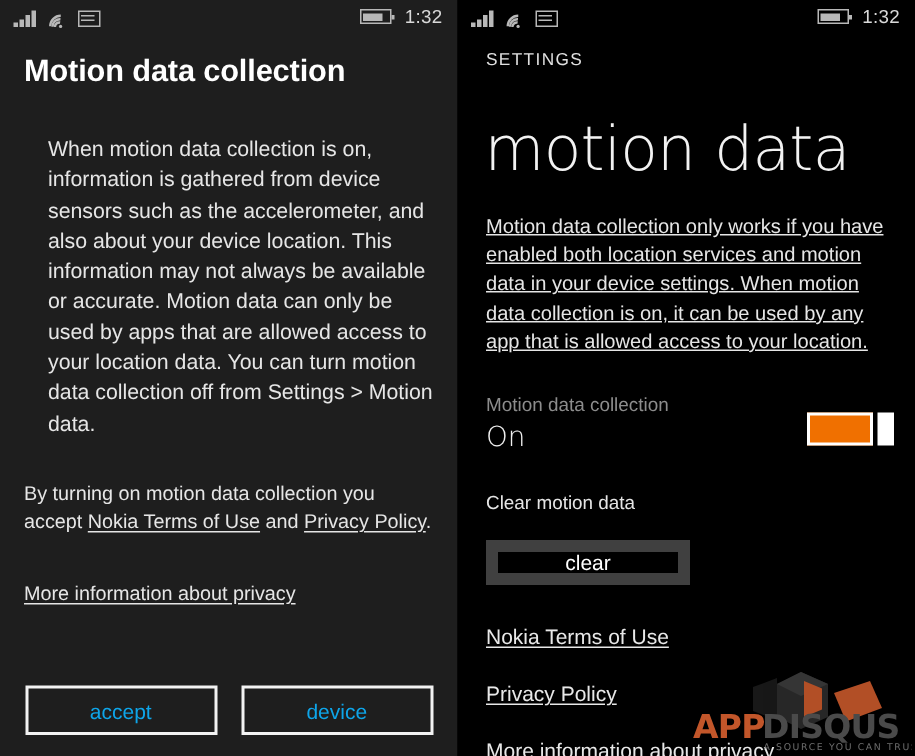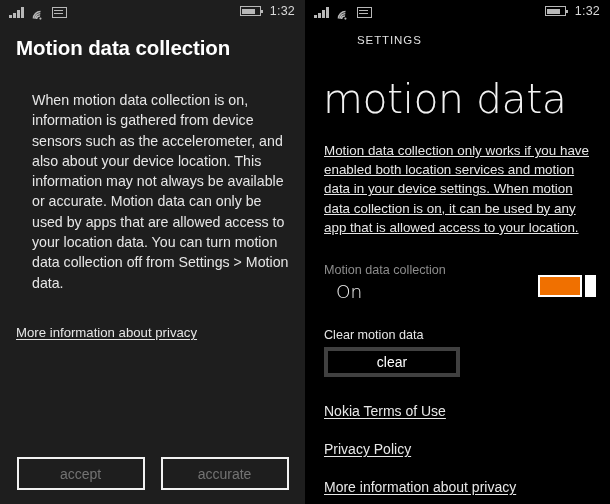--- a/index.html
+++ b/index.html
@@ -140,36 +140,35 @@
     bottom: 14px;
     display: flex;
     justify-content: center;
     gap: 16px;
   }
   .flat-btn {
     width: 128px;
     height: 33px;
     border: 2px solid #f2f2f2;
     background: transparent;
-    color: #737373;
+    color: #0ea5e9;
     font-size: 14px;
     font-family: "Liberation Sans", sans-serif;
     display: flex;
     align-items: center;
     justify-content: center;
     cursor: pointer;
   }
 
   
   .right .app-name {
     font-size: 11.5px;
     letter-spacing: 0.9px;
     color: #e0e0e0;
     padding: 12px 0 0 19px;
-    margin-left: 33px;
   }
   .right .big-title {
     font-size: 41px;
     font-weight: 300;
     color: #f2f2f2;
     padding: 4px 0 0 18px;
     letter-spacing: -0.5px;
     line-height: 50px;
     font-family: "DejaVu Sans", sans-serif;
     margin-top: 24px;
@@ -189,21 +188,20 @@
   .setting-label {
     font-size: 12.6px;
     color: #8c8c8c;
   }
   .setting-value {
     font-size: 18.5px;
     font-weight: 300;
     color: #f0f0f0;
     margin-top: 4px;
     font-family: "DejaVu Sans", sans-serif;
-    margin-left: 12px;
   }
 
   .toggle {
     position: absolute;
     right: 14px;
     top: 38px;
     display: flex;
     align-items: center;
     cursor: pointer;
   }
@@ -217,24 +215,24 @@
   .toggle .thumb {
     width: 11px;
     height: 22px;
     background: #ffffff;
     margin-left: 3px;
   }
 
   .clear-block { padding: 26px 19px 0 19px; }
   .clear-label { font-size: 12.6px; color: #e5e5e5; }
   .clear-btn {
-    margin-top: 5px;
+    margin-top: 18px;
     width: 136px;
     height: 30px;
-    border: 4px solid #404040;
+    border: 8px solid #404040;
     background: transparent;
     color: #ffffff;
     font-size: 14px;
     font-family: "Liberation Sans", sans-serif;
     display: flex;
     align-items: center;
     justify-content: center;
     cursor: pointer;
   }
 
@@ -293,28 +291,31 @@
           <span class="fill"></span>
         </span>
         <span class="clock">1:32</span>
       </div>
     </div>
 
     <div class="page-title">Motion data collection</div>
 
     <div class="body-copy">When motion data collection is on, information is gathered from device sensors such as the accelerometer, and also about your device location. This information may not always be available or accurate. Motion data can only be used by apps that are allowed access to your location data. You can turn motion data collection off from Settings &gt; Motion data.</div>
 
+    <div class="consent">
+      <span>By turning on motion data collection you accept </span><span class="link">Nokia Terms of Use</span><span> and </span><span class="link">Privacy Policy</span><span>.</span>
+    </div>
 
     <div class="more-link-wrap">
       <span class="link" style="font-size:13.2px;">More information about privacy</span>
     </div>
 
     <div class="button-row">
       <button class="flat-btn">accept</button>
-      <button class="flat-btn">accurate</button>
+      <button class="flat-btn">device</button>
     </div>
 
   </div>
 
   <div class="phone right">
 
     <div class="statusbar">
       <div class="status-left">
         <span class="signal">
           <i></i>
@@ -360,15 +361,33 @@
       <div class="clear-label">Clear motion data</div>
       <button class="clear-btn">clear</button>
     </div>
 
     <div class="links-block">
       <span class="link-item">Nokia Terms of Use</span>
       <span class="link-item">Privacy Policy</span>
       <span class="link-item">More information about privacy</span>
     </div>
 
+    <div class="watermark">
+      <svg width="152" height="62" viewBox="0 0 152 62">
+
+        <g opacity="0.92">
+          <polygon points="62,16 78,8 96,16 96,38 78,46 62,38" fill="#2b2b2b"></polygon>
+          <polygon points="78,8 96,16 78,24 62,16" fill="#3a3a3a"></polygon>
+          <polygon points="80,14 92,19 92,33 80,38" fill="#c2562a"></polygon>
+          <polygon points="46,18 62,12 62,40 46,34" fill="#1a1a1a"></polygon>
+          <polygon points="100,22 124,14 132,32 108,41" fill="#c2562a"></polygon>
+        </g>
+
+        <text x="6" y="52" font-family="DejaVu Sans, sans-serif" font-size="22" font-weight="bold" fill="#c2562a" letter-spacing="-0.5">APP</text>
+
+        <text x="52" y="52" font-family="DejaVu Sans, sans-serif" font-size="22" font-weight="bold" fill="#4a4a4a" letter-spacing="-0.5">DISQUS</text>
+
+        <text x="53" y="60" font-family="DejaVu Sans, sans-serif" font-size="6.2" fill="#6d6d6d" letter-spacing="1.1">A SOURCE YOU CAN TRUST</text>
+      </svg>
+    </div>
 
   </div>
 </div>
 
 </body></html>

